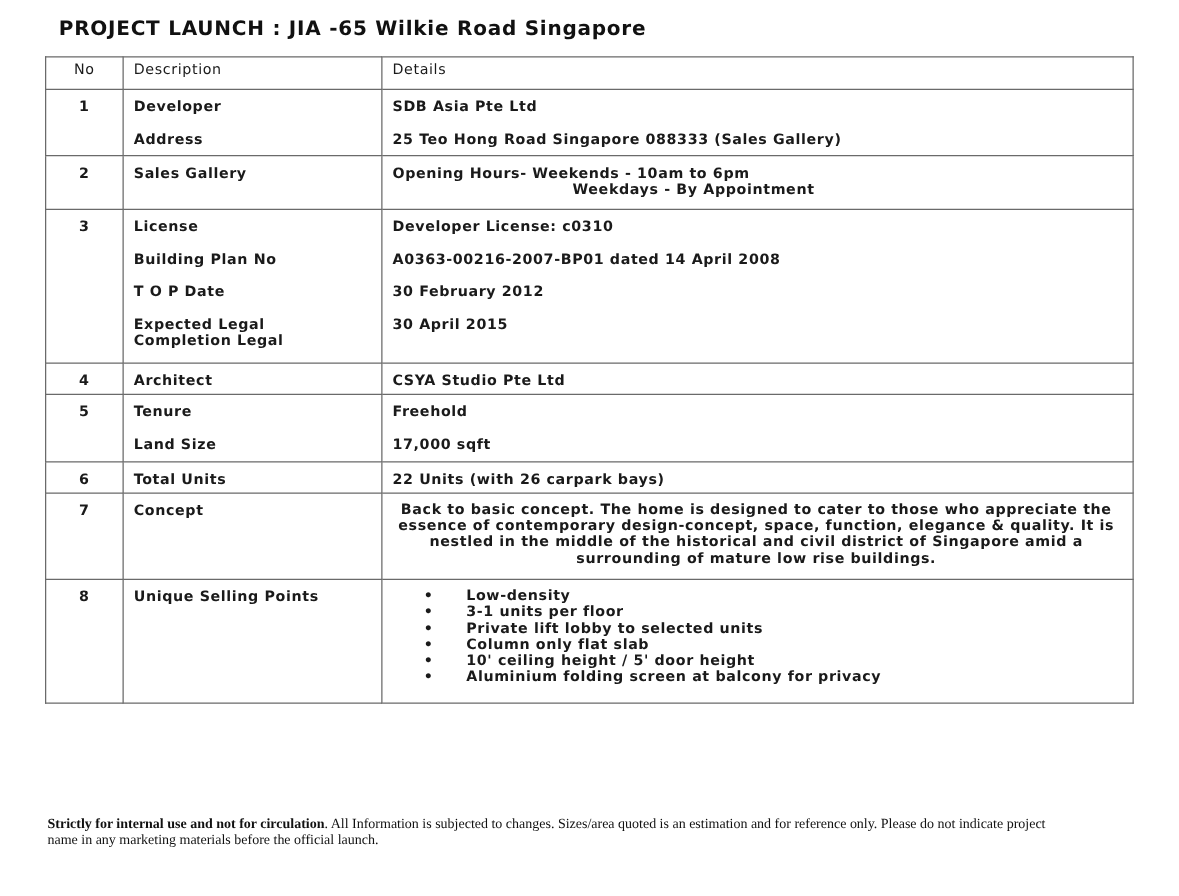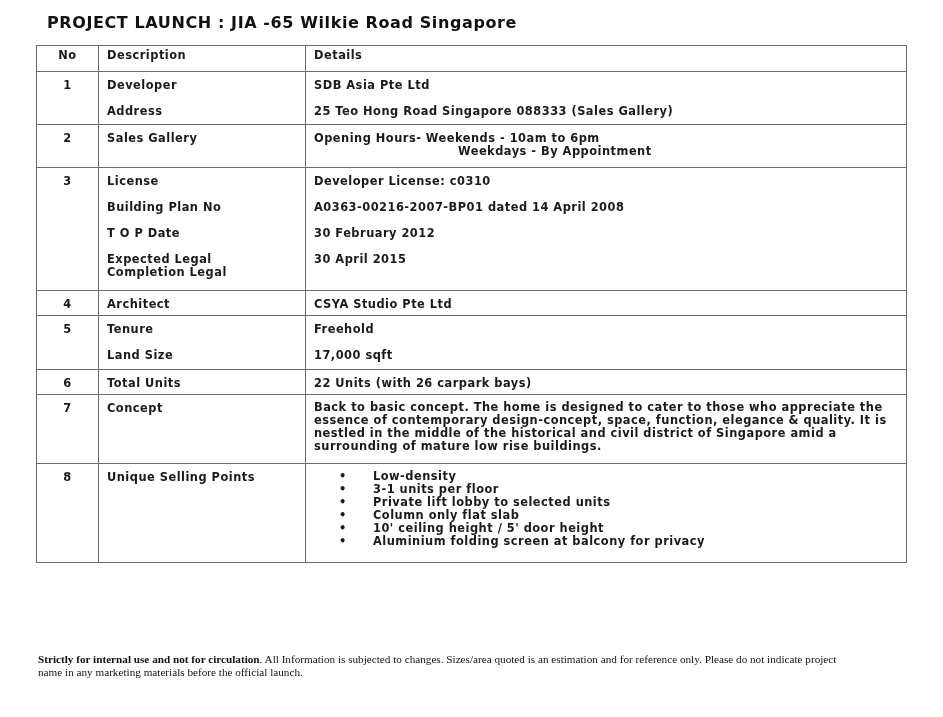--- a/index.html
+++ b/index.html
@@ -15,28 +15,28 @@
       position: absolute; left: 36px; top: 45px; width: 870px;
       border-collapse: collapse; table-layout: fixed;
       font-size: 11.4px; letter-spacing: 0.5px; font-weight: 600; color: #1a1a1a;
     }
     table.spec td, table.spec th {
       border: 1px solid #6a6a6a; vertical-align: top; padding: 0;
     }
     col.c-no { width: 62px; }
     col.c-desc { width: 207px; }
     col.c-det { width: 601px; }
-    th { text-align: left; font-weight: 700; height: 25px; }
+    th { text-align: left; font-weight: 400; height: 25px; }
     th .cell, td .cell { padding: 2px 0 0 8px; }
     th.no-h, td.no { text-align: center; }
     th.no-h .cell, td.no .cell { padding-left: 0; }
     .line { height: 26px; line-height: 14px; }
     .line.two { height: 13px; }
     .indent-weekdays { padding-left: 144px; }
-    .para { line-height: 13px; padding: 2px 10px 10px 8px; }
+    .para { line-height: 13px; padding: 2px 10px 10px 8px; text-align: center; }
     ul.usp { list-style: none; margin: 0; padding: 0 0 10px 33px; }
     ul.usp li { line-height: 13px; display: flex; }
     ul.usp li .bullet { width: 34px; flex: none; }
     .footer {
       position: absolute; left: 38px; top: 653px; width: 810px;
       font-family: "Liberation Serif", serif; font-size: 11.2px; line-height: 13px; color: #111;
     }
     .footer b { font-weight: bold; text-align: right; }
   </style>
 </head>

